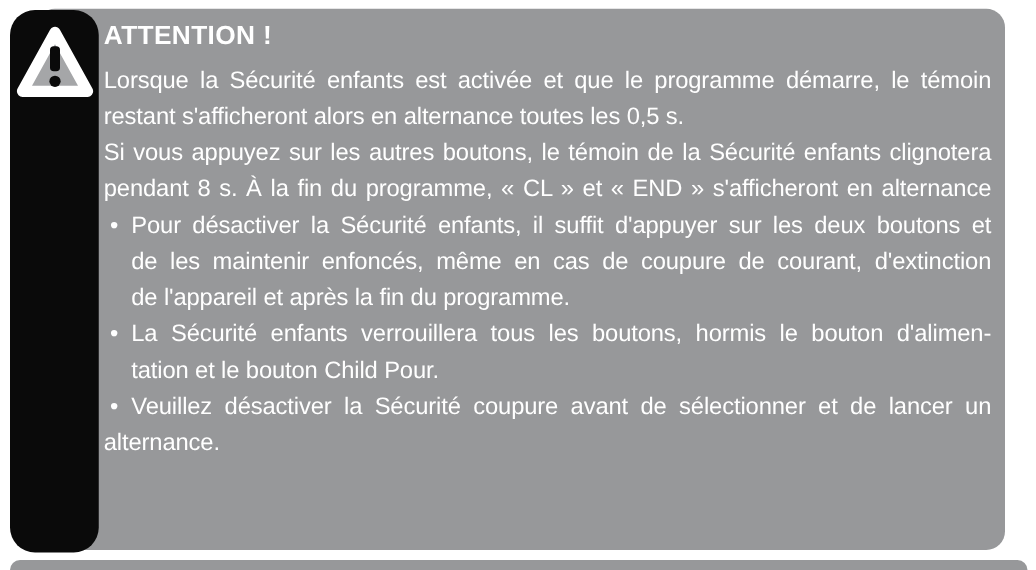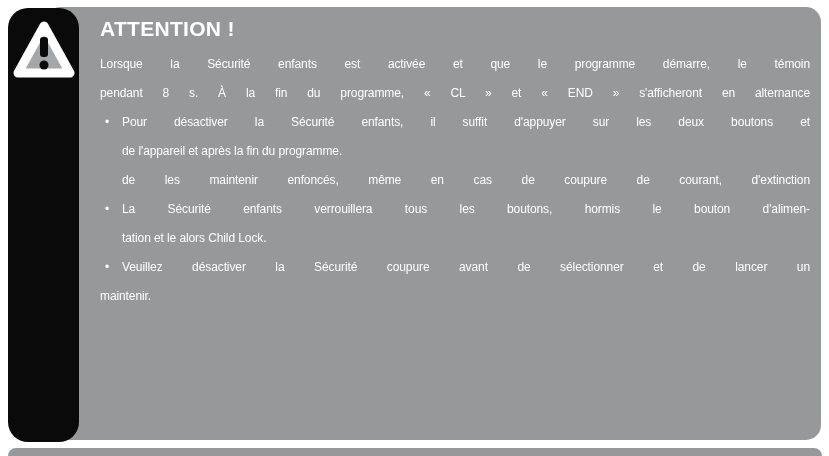--- a/index.html
+++ b/index.html
@@ -6,21 +6,21 @@
   .page {
     position: relative;
     width: 829px;
     height: 456px;
     background: #ffffff;
     font-family: "Liberation Sans", "DejaVu Sans", sans-serif;
     overflow: hidden;
   }
   .gray-panel {
     position: absolute;
-    left: 46px;
+    left: 29px;
     top: 7px;
     width: 775px;
     height: 433px;
     background: #97989a;
     border-radius: 15px;
     box-sizing: border-box;
   }
   .black-column {
     position: absolute;
     left: 8px;
@@ -42,21 +42,21 @@
     color: #ffffff;
   }
   .notice-title {
     font-size: 21px;
     font-weight: bold;
     line-height: 26px;
     letter-spacing: 0.3px;
     margin-bottom: 8px;
   }
   .body-text {
-    font-size: 12px;
+    font-size: 19px;
     line-height: 29px;
     letter-spacing: -0.1px;
   }
   .line { display: block; }
   .j { text-align: justify; text-align-last: justify; }
   .bline { display: flex; }
   .bline .dot {
     flex: 0 0 22px;
     width: 22px;
     padding-left: 5px;
@@ -78,49 +78,51 @@
 <body>
 
 <div class="page">
 
   <div class="gray-panel">
     <div class="panel-content">
       <div class="notice-title">ATTENTION !</div>
 
       <div class="body-text">
         <div class="line j">Lorsque la Sécurité enfants est activée et que le programme démarre, le témoin</div>
+        <div class="line">restant s'afficheront alors en alternance toutes les 0,5 s.</div>
+        <div class="line j">Si vous appuyez sur les autres boutons, le témoin de la Sécurité enfants clignotera</div>
         <div class="line j">pendant 8 s. À la fin du programme, « CL » et « END » s'afficheront en alternance</div>
 
         <div class="bline">
           <span class="dot">•</span>
           <span class="btext j">Pour désactiver la Sécurité enfants, il suffit d'appuyer sur les deux boutons et</span>
         </div>
         <div class="bline">
           <span class="spacer"></span>
-          <span class="btext">de l'appareil et après la fin du programme.</span>
+          <span class="btext j">de les maintenir enfoncés, même en cas de coupure de courant, d'extinction</span>
         </div>
         <div class="bline">
           <span class="spacer"></span>
-          <span class="btext j">de les maintenir enfoncés, même en cas de coupure de courant, d'extinction</span>
+          <span class="btext">de l'appareil et après la fin du programme.</span>
         </div>
 
         <div class="bline">
           <span class="dot">•</span>
           <span class="btext j">La Sécurité enfants verrouillera tous les boutons, hormis le bouton d'alimen-</span>
         </div>
         <div class="bline">
           <span class="spacer"></span>
-          <span class="btext">tation et le alors Child Lock.</span>
+          <span class="btext">tation et le bouton Child Pour.</span>
         </div>
 
         <div class="bline">
           <span class="dot">•</span>
           <span class="btext j">Veuillez désactiver la Sécurité coupure avant de sélectionner et de lancer un</span>
         </div>
-        <div class="line">maintenir.</div>
+        <div class="line">alternance.</div>
       </div>
     </div>
   </div>
 
   <div class="black-column">
     <svg width="64" height="60" viewBox="0 0 64 60" aria-hidden="true">
       <polygon points="32,6 58,53 6,53" fill="#a5a6a8" stroke="#ffffff" stroke-width="9" stroke-linejoin="round"></polygon>
       <rect x="28" y="17" width="8" height="20" rx="3" fill="#0a0a0a"></rect>
       <circle cx="32" cy="45" r="4.5" fill="#0a0a0a"></circle>
     </svg>

